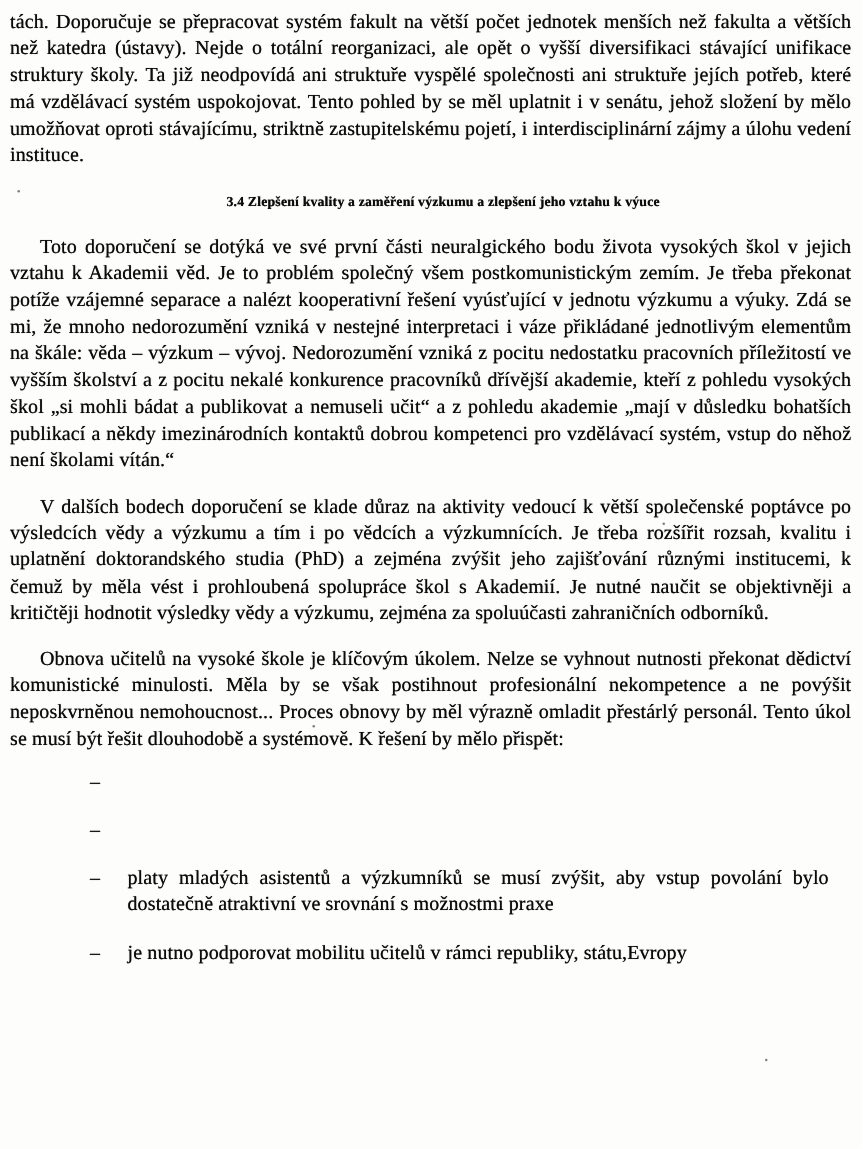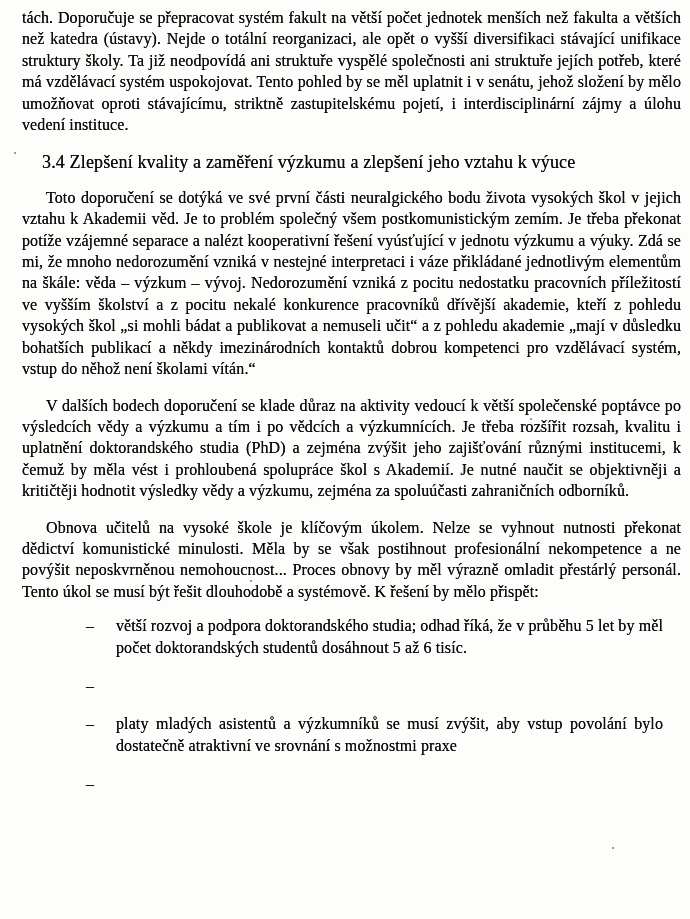--- a/index.html
+++ b/index.html
@@ -6,45 +6,45 @@
     margin: 0;
     padding: 0;
     background: #ffffff;
   }
   .page {
     position: relative;
     width: 690px;
     height: 919px;
     background: #fdfdfc;
     box-sizing: border-box;
-    padding: 7px 9px 0 22px;
+    padding: 7px 9px 0 8px;
     overflow: hidden;
     font-family: "Liberation Serif", "DejaVu Serif", serif;
     font-size: 16px;
     line-height: 21.4px;
     color: #0b0b0b;
     
     text-shadow: 0 0 0.55px rgba(5,5,5,0.85);
     letter-spacing: 0.1px;
   }
   .para {
     margin: 0;
     text-align: justify;
   }
   .para.indent {
     text-indent: 24px;
   }
   .intro-para {
     margin-bottom: 15px;
   }
   .heading {
-    font-weight: normal;
-    font-size: 18px;
+    font-weight: bold;
+    font-size: 11px;
     margin: 17px 0 13px 20px;
-    text-align: left;
+    text-align: center;
     letter-spacing: 0.15px;
   }
   .heading-2 {
     margin-top: 21px;
   }
   .mid-para {
     margin-bottom: 15px;
   }
   .bullet-list {
     margin-top: 13px;
@@ -85,34 +85,34 @@
 
   <p class="para indent mid-para">V dalších bodech doporučení se klade důraz na aktivity vedoucí k větší společenské poptávce po výsledcích vědy a výzkumu a tím i po vědcích a výzkumnících. Je třeba rozšířit rozsah, kvalitu i uplatnění doktorandského studia (PhD) a zejména zvýšit jeho zajišťování různými institucemi, k čemuž by měla vést i prohloubená spolupráce škol s Akademií. Je nutné naučit se objektivněji a kritičtěji hodnotit výsledky vědy a výzkumu, zejména za spoluúčasti zahraničních odborníků.</p>
 
 
   <p class="para indent">Obnova učitelů na vysoké škole je klíčovým úkolem. Nelze se vyhnout nutnosti překonat dědictví komunistické minulosti. Měla by se však postihnout profesionální nekompetence a ne povýšit neposkvrněnou nemohoucnost... Proces obnovy by měl výrazně omladit přestárlý personál. Tento úkol se musí být řešit dlouhodobě a systémově. K řešení by mělo přispět:</p>
 
   <div class="bullet-list">
 
     <div class="bullet-item">
       <span class="bullet-marker">–</span>
-      <span class="bullet-text">větší rozvoj a podpora doktorandského studia; odhad říká, že v průběhu 5 let by měl počet doktorandských studentů dosáhnout 5 až 6 tisíc.</span>
     </div>
 
     <div class="bullet-item">
       <span class="bullet-marker">–</span>
     </div>
 
     <div class="bullet-item">
       <span class="bullet-marker">–</span>
       <span class="bullet-text">platy mladých asistentů a výzkumníků se musí zvýšit, aby vstup povolání bylo dostatečně atraktivní ve srovnání s možnostmi praxe</span>
     </div>
 
     <div class="bullet-item">
       <span class="bullet-marker">–</span>
+      <span class="bullet-text">je nutno podporovat mobilitu učitelů v rámci republiky, státu,Evropy</span>
     </div>
 
   </div>
 
   <span class="speck" style="left:14px; top:152px;"></span>
   <span class="speck" style="left:530px; top:418px;"></span>
   <span class="speck" style="left:250px; top:580px;"></span>
   <span class="speck" style="left:612px; top:847px;"></span>
 
 </div>

